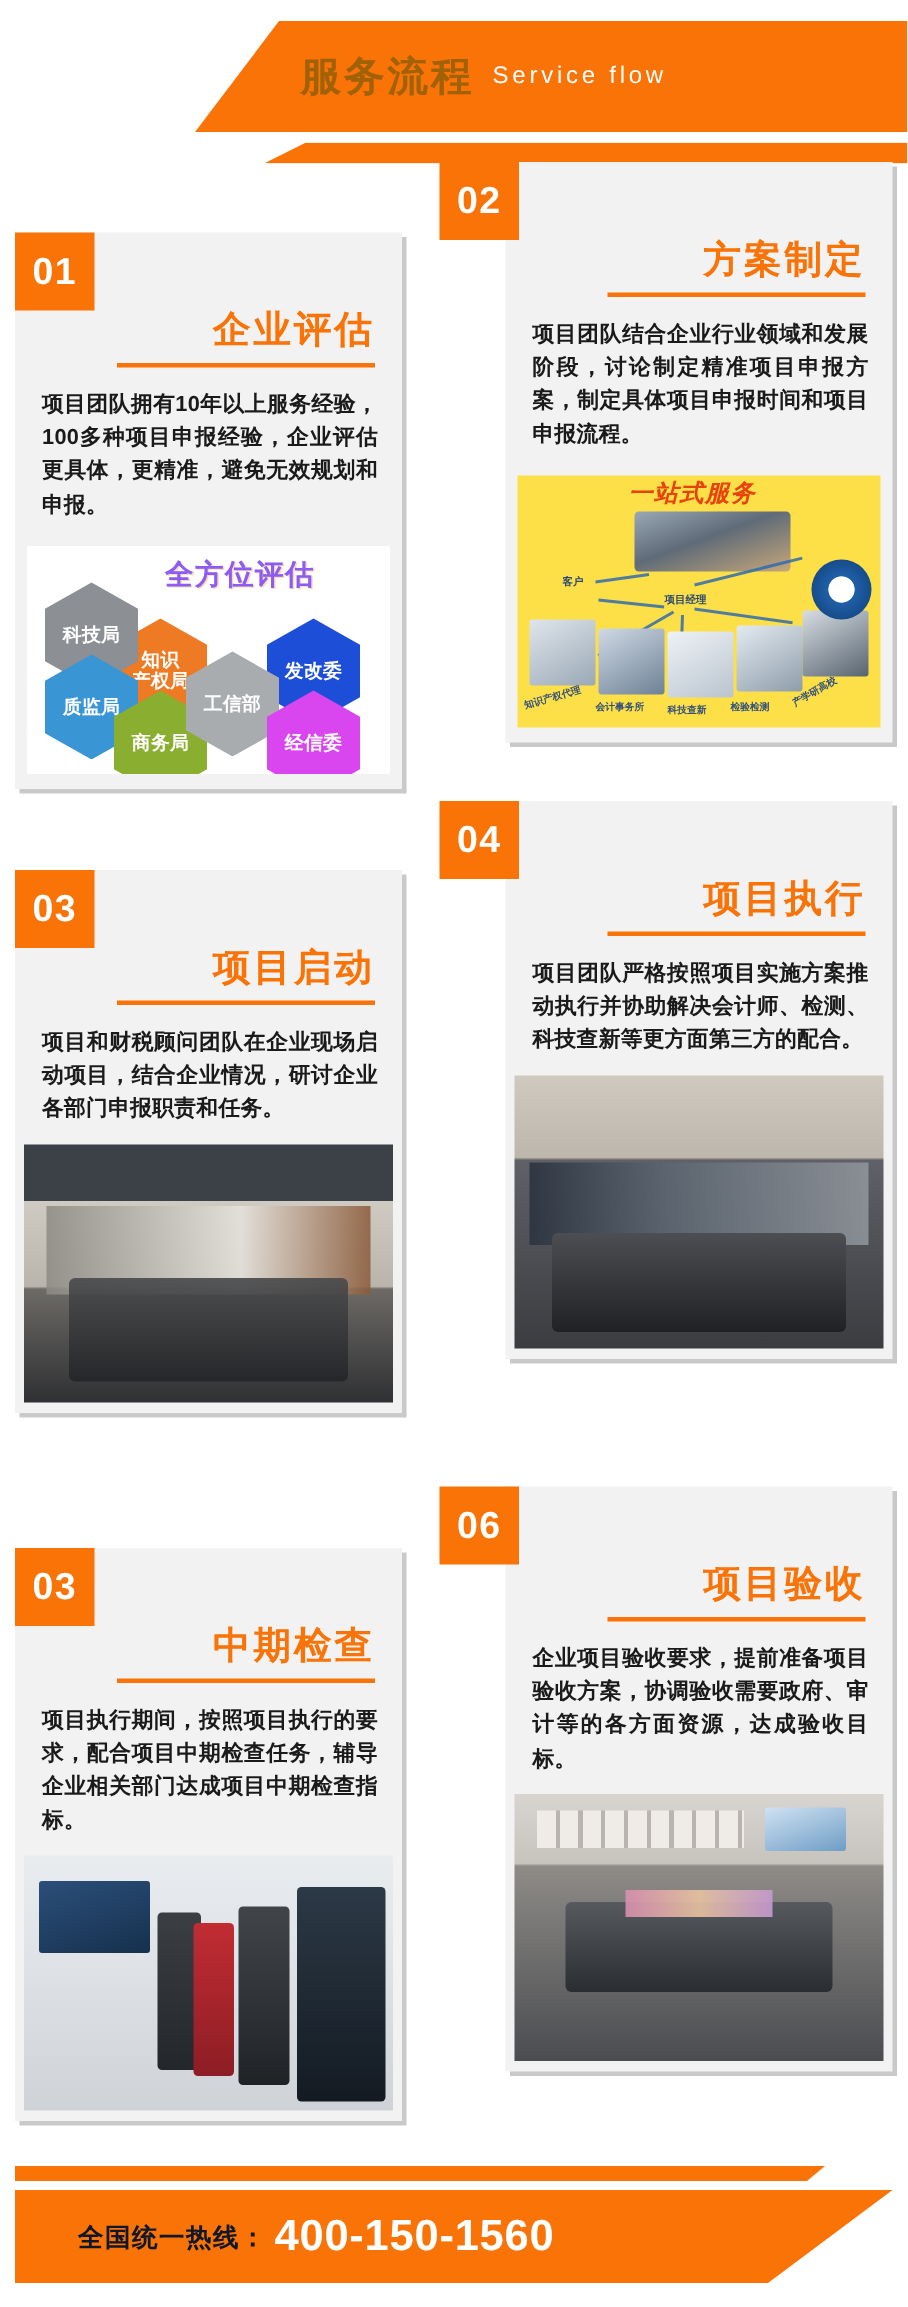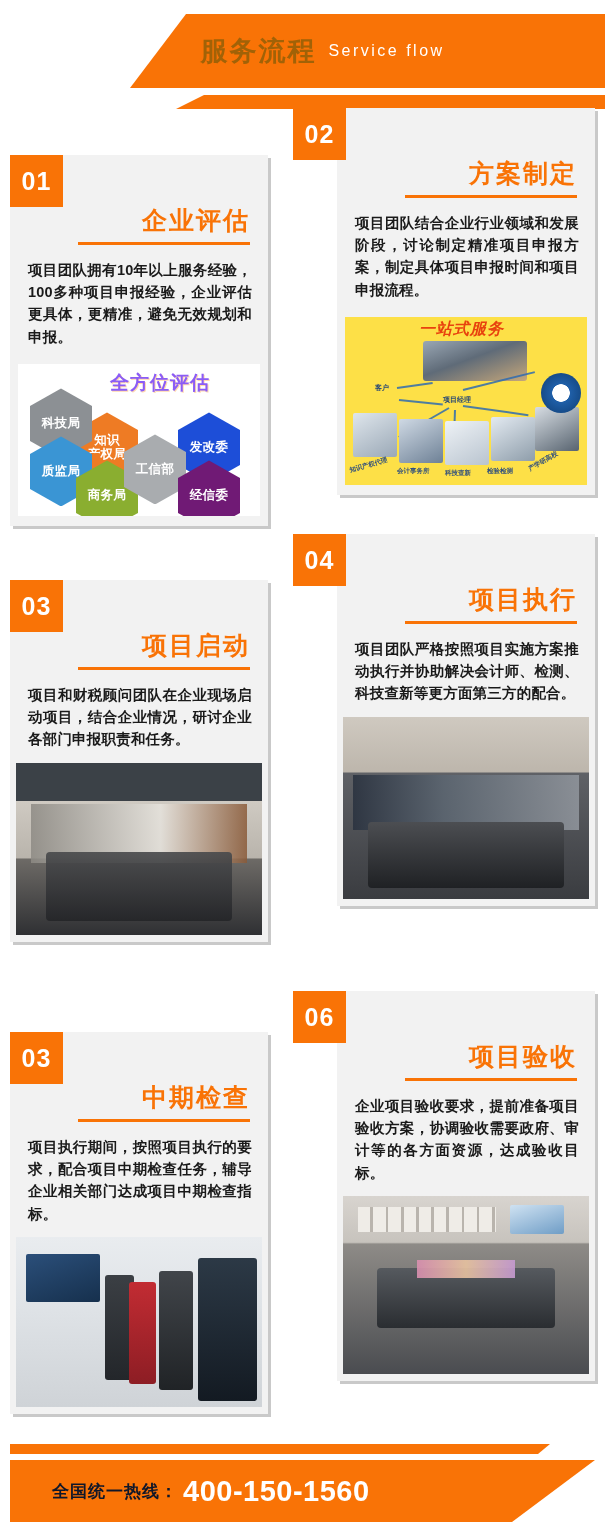--- a/index.html
+++ b/index.html
@@ -119,21 +119,21 @@
       </div>
     <div class="hex" style="left: 12px; top: 72px; background: rgb(58, 149, 212);">
         <span>质监局</span>
       </div>
     <div class="hex" style="left: 58px; top: 96px; background: rgb(138, 174, 48);">
         <span>商务局</span>
       </div>
     <div class="hex" style="left: 106px; top: 70px; background: rgb(169, 172, 175);">
         <span>工信部</span>
       </div>
-    <div class="hex" style="left: 160px; top: 96px; background: #701a75;">
+    <div class="hex" style="left: 160px; top: 96px; background: #d946ef;">
         <span>经信委</span>
       </div>
   </div>
 </div>
 <div class="badge" style="left:10px;top:155px;">01</div>
 
 <div class="card right" id="card2" style="top:108px;">
   <div style="height:52px;"></div>
   <div class="card-title">方案制定</div>
   <div class="title-rule"></div>

